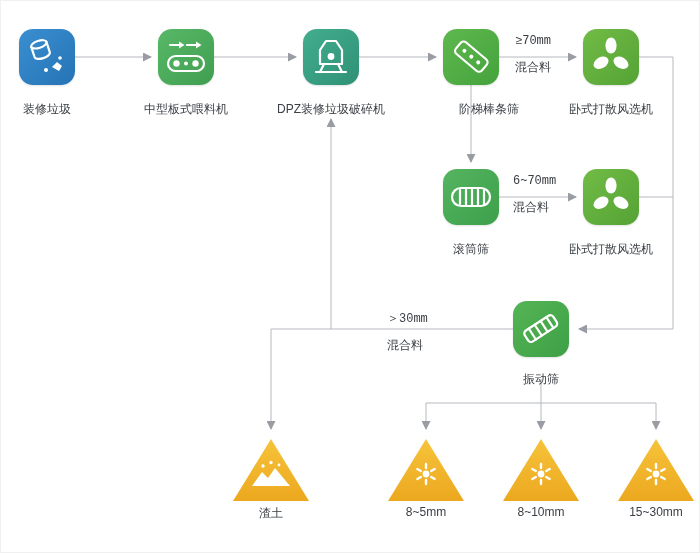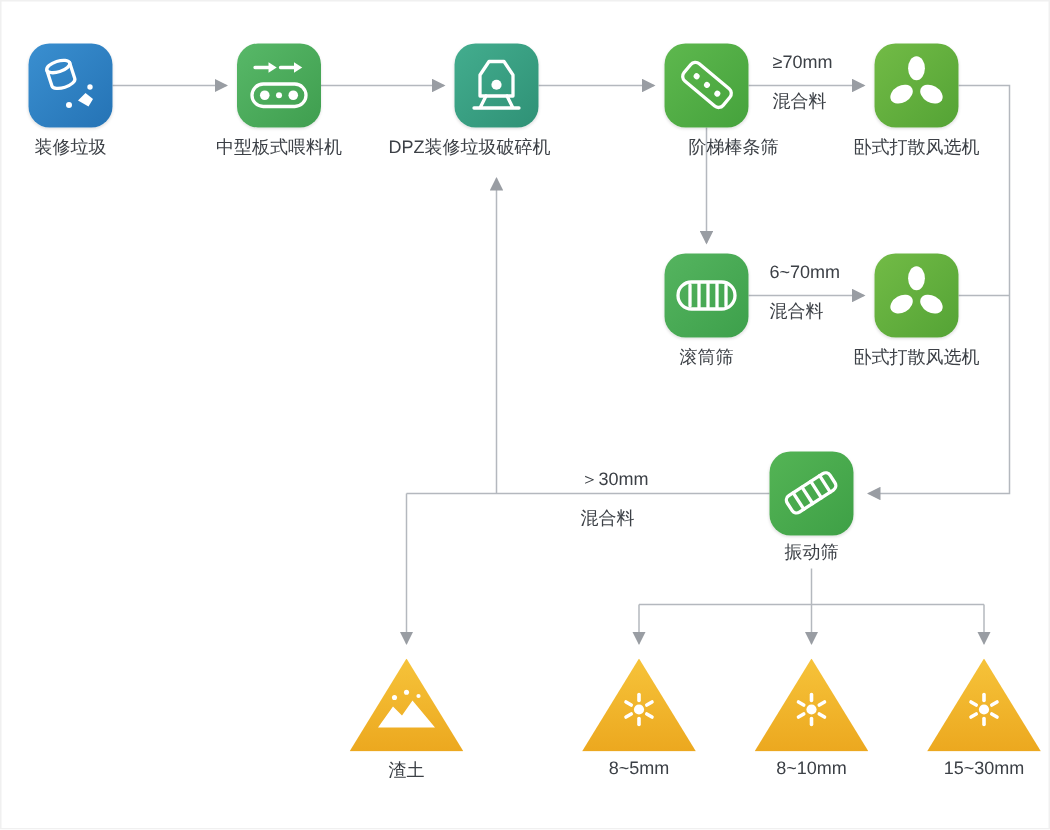--- a/index.html
+++ b/index.html
@@ -16,24 +16,24 @@
   }
   .c-blue {background:linear-gradient(135deg,#3a8fd0,#2573b5);}
   .c-green1{background:linear-gradient(135deg,#58b868,#3f9e4f);}
   .c-teal {background:linear-gradient(135deg,#43ad8e,#2f9176);}
   .c-green2{background:linear-gradient(135deg,#5eb84e,#45a23c);}
   .c-lime {background:linear-gradient(135deg,#72bb46,#54a335);}
   .c-green3{background:linear-gradient(135deg,#55b45f,#3da04b);}
   .c-green4{background:linear-gradient(135deg,#54b455,#3ea046);}
   .nlabel{
     position:absolute;transform:translateX(-50%);white-space:nowrap;
-    font-size:12px;color:#3c4046;line-height:14px;text-align:center;
+    font-size:12px;color:#3c4046;line-height:14px;text-align:center;margin-top:11px;
   }
   .elabel{position:absolute;font-size:12px;color:#3c4046;line-height:16px;}
-  .elabel .l1{margin-bottom:10px;}
+  .elabel .l1{margin-bottom:10px;font-family:Liberation Mono, monospace;}
   .tri-wrap{position:absolute;width:76px;height:62px;}
   .tri{
     position:absolute;left:0;top:0;width:76px;height:62px;
     clip-path:polygon(50% 0,100% 100%,0 100%);
     background:linear-gradient(180deg,#f6c33a,#eca81f);
   }
   .tri-icon{position:absolute;left:50%;transform:translateX(-50%);}
   .olabel{
     position:absolute;transform:translateX(-50%);white-space:nowrap;
     font-size:12px;color:#3c4046;text-align:center;
@@ -96,21 +96,21 @@
   </div>
   <div class="nlabel" style="left:185px;top:90px">中型板式喂料机</div>
 
   <div class="node-icon c-teal" style="left:302px;top:28px">
     <svg width="56" height="56" viewBox="0 0 56 56" fill="none" stroke="#fff" stroke-width="2.2" stroke-linecap="round" stroke-linejoin="round">
       <path d="M17,21 L23,12 H33 L39,21 V35 H17 Z"></path>
       <circle cx="28" cy="27.5" r="3.4" fill="#fff" stroke="none"></circle>
       <path d="M21,35 l-4,8 M35,35 l4,8 M13,43 h30"></path>
     </svg>
   </div>
-  <div class="nlabel" style="left:312px;top:90px">DPZ装修垃圾破碎机</div>
+  <div class="nlabel" style="left:330px;top:90px">DPZ装修垃圾破碎机</div>
 
   <div class="node-icon c-green2" style="left:442px;top:28px">
     <svg width="56" height="56" viewBox="0 0 56 56" fill="none" stroke="#fff" stroke-width="2.2" stroke-linejoin="round">
       <g transform="rotate(40 28 28)">
         <rect x="11" y="20" width="34" height="15" rx="4"></rect>
         <circle cx="19" cy="27.5" r="2" fill="#fff" stroke="none"></circle>
         <circle cx="28" cy="27.5" r="2" fill="#fff" stroke="none"></circle>
         <circle cx="37" cy="27.5" r="2" fill="#fff" stroke="none"></circle>
       </g>
     </svg>

